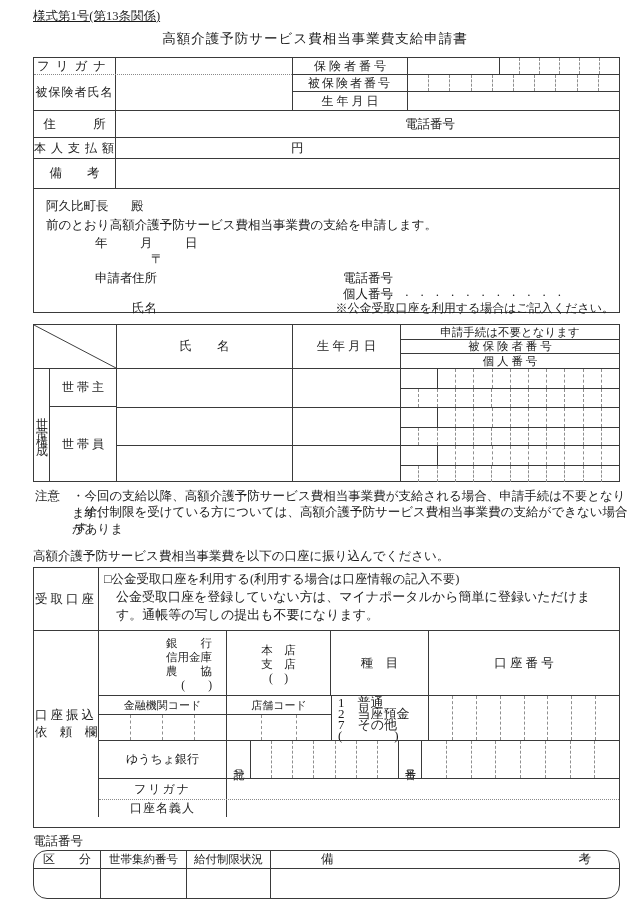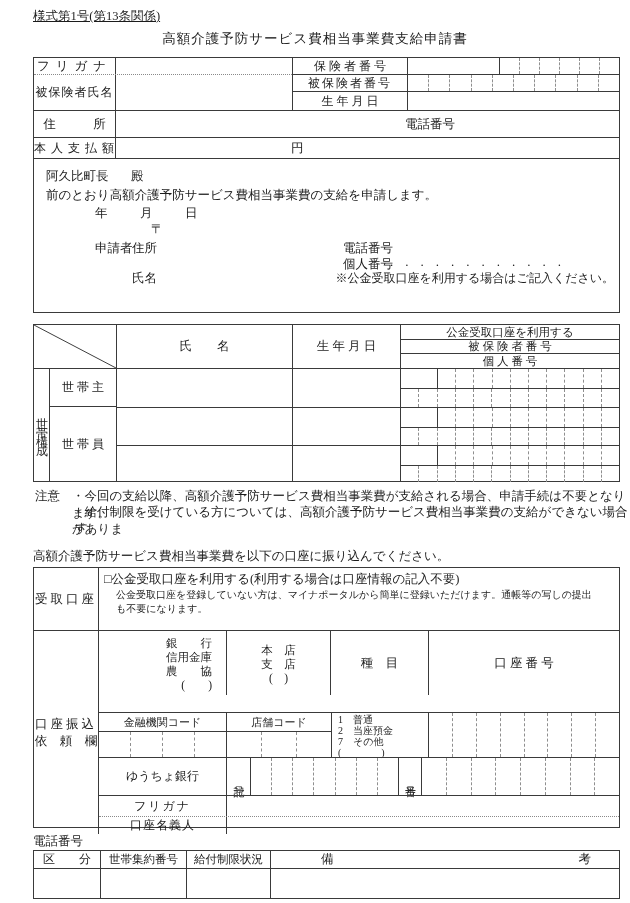--- a/index.html
+++ b/index.html
@@ -16,21 +16,21 @@
   .dotb { border-bottom:1px dotted #8a8a8a; }
   .row { display:flex; }
   .col { display:flex; flex-direction:column; }
   .f1 { flex:1; min-width:0; }
   .lbl { display:flex; align-items:center; justify-content:center; text-align:center; }
   
   .cl { display:flex; height:100%; }
   .cl i { flex:1; border-left:1px dashed #8f8f8f; }
   .cl i:first-child { border-left:none; }
   .ls1{letter-spacing:1px;} .ls2{letter-spacing:2px;} .ls3{letter-spacing:3px;} .ls6{letter-spacing:6px;}
-  .fs11{font-size:11px;} .fs115{font-size:11.5px;} .fs105{font-size:10px;} .fs12{font-size:12px;}
+  .fs11{font-size:11px;} .fs115{font-size:11.5px;} .fs105{font-size:13px;} .fs12{font-size:12px;}
   .vert { writing-mode:vertical-rl; text-orientation:upright; }
   .diag-svg { display:block; width:100%; height:100%; }
 </style>
 </head>
 <body>
 
 <div class="page">
 
   <div class="abs" style="left:33px; top:8px;text-decoration:underline;">様式第1号(第13条関係)</div>
   <div class="abs" style="left:0; top:30px; width:630px; text-align:center; font-size:13.5px; letter-spacing:1px;">高額介護予防サービス費相当事業費支給申請書</div>
@@ -92,20 +92,24 @@
       </div>
     </div>
 
     <div class="row bt" style="height:21px;">
       <div class="lbl br ls1 fs12" style="width:82px;">本 人 支 払 額</div>
       <div class="f1" style="position:relative;">
         <span class="abs" style="left:175px; top:2px;">円</span>
       </div>
     </div>
 
+    <div class="row bt" style="height:30px;">
+      <div class="lbl br" style="width:82px;">備　　考</div>
+      <div class="f1"></div>
+    </div>
 
     <div class="bt" style="height:126px; position:relative;">
       <span class="abs" style="left:12px; top:9px;">阿久比町長</span>
       <span class="abs" style="left:97px; top:9px;">殿</span>
       <span class="abs" style="left:12px; top:28px;">前のとおり高額介護予防サービス費相当事業費の支給を申請します。</span>
       <span class="abs" style="left:61px; top:46px;">年</span>
       <span class="abs" style="left:106px; top:46px;">月</span>
       <span class="abs" style="left:151px; top:46px;">日</span>
       <span class="abs" style="left:117px; top:62px;">〒</span>
       <span class="abs" style="left:61px; top:81px;">申請者</span>
@@ -122,21 +126,21 @@
 
     <div class="row bb" style="height:44px;">
       <div class="br" style="width:83px;">
         <svg class="diag-svg" viewBox="0 0 83 44" preserveAspectRatio="none">
           <line x1="0" y1="0" x2="83" y2="44" stroke="#3a3a3a" stroke-width="1"></line>
         </svg>
       </div>
       <div class="lbl br" style="width:176px;">氏　　名</div>
       <div class="lbl br" style="width:108px;">生 年 月 日</div>
       <div class="col f1">
-        <div class="lbl bb fs115" style="height:15px;">公金受取口座を利用する</div>
+        <div class="lbl bb fs115" style="height:15px;">申請手続は不要となります</div>
         <div class="lbl bb fs115" style="height:14px;text-align:center;">被 保 険 者 番 号</div>
         <div class="lbl fs115 f1">個 人 番 号</div>
       </div>
     </div>
 
     <div class="row" style="height:113px;">
       <div class="lbl br" style="width:16px;">
         <span class="vert fs12" style="letter-spacing:9px;">世帯構成</span>
       </div>
       <div class="col br" style="width:67px;">
@@ -289,21 +293,21 @@
           </div>
           <div class="br fs115" style="width:104px; text-align:center; padding-top:12px; line-height:14px;">
             <div>本　店</div>
             <div>支　店</div>
             <div>(　)</div>
           </div>
           <div class="lbl br" style="width:98px;">種　目</div>
           <div class="lbl f1">口 座 番 号</div>
         </div>
 
-        <div class="row bt" style="height:45px;margin-top:17px;">
+        <div class="row bt" style="height:45px;">
           <div class="col" style="width:232px;">
             <div class="row bb" style="height:19px;">
               <div class="lbl br fs11" style="width:128px;">金融機関コード</div>
               <div class="lbl fs11 f1">店舗コード</div>
             </div>
             <div class="row f1">
               <div class="cl br" style="width:128px;">
                   <i></i>
                   <i></i>
                   <i></i>
@@ -371,21 +375,21 @@
         <div class="row f1">
           <div class="lbl br ls1 fs12" style="width:128px;">口座名義人</div>
           <div class="f1"></div>
         </div>
 
       </div>
     </div>
   </div>
 
   <span class="abs" style="left:33px; top:833px;">電話番号</span>
-  <div class="abs box" style="left:33px; top:850px; width:587px; height:49px;">
+  <div class="abs box" style="left:33px; top:850px; width:587px; height:49px;border-radius:14px;">
     <div class="row bb" style="height:18px;">
       <div class="lbl br fs12" style="width:67px;">区　　分</div>
       <div class="lbl br fs115" style="width:86px;">世帯集約番号</div>
       <div class="lbl br fs115" style="width:84px;">給付制限状況</div>
       <div class="row f1" style="justify-content:space-between; align-items:center; padding:0 28px 0 50px;">
         <span>備</span>
         <span>考</span>
       </div>
     </div>
     <div class="row f1" style="height:29px;">

